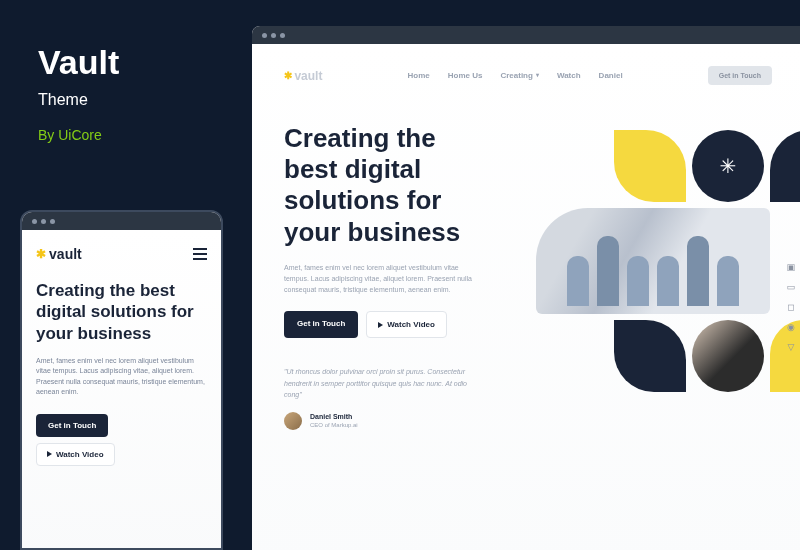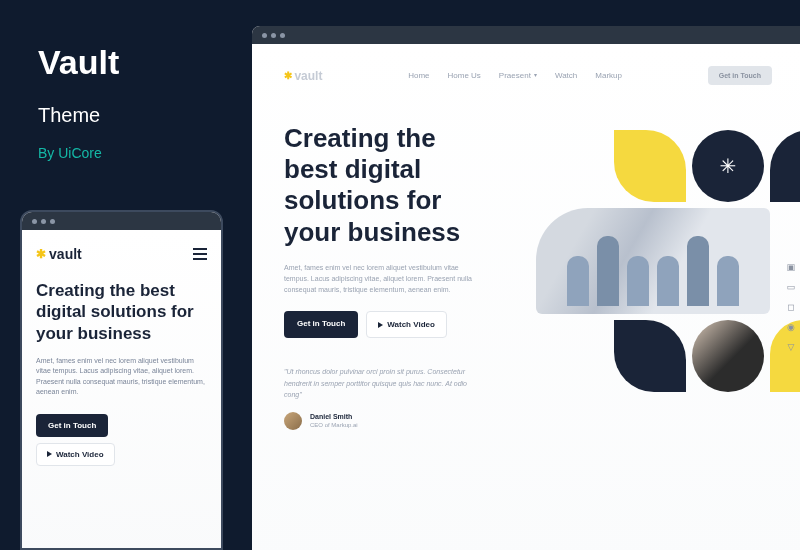--- a/index.html
+++ b/index.html
@@ -1,21 +1,21 @@
 <!DOCTYPE html>
 <html><head>
 <meta charset="utf-8">
 <style>
 * { margin: 0; padding: 0; box-sizing: border-box; font-family: -apple-system, BlinkMacSystemFont, 'Segoe UI', sans-serif; }
 body { width: 800px; height: 550px; background: #0f1b2e; position: relative; overflow: hidden; }
 
 .label-block { position: absolute; left: 38px; top: 45px; color: #fff; }
 .label-title { font-size: 34px; font-weight: 700; line-height: 1; }
-.label-sub { font-size: 20px; font-weight: 300; margin-top: 25px; }
-.label-by { font-size: 14px; color: #14b8a6; margin-top: 18px; }
+.label-sub { font-size: 16px; font-weight: 300; margin-top: 12px; }
+.label-by { font-size: 14px; color: #84cc16; margin-top: 18px; }
 
 .mobile-frame { position: absolute; left: 20px; top: 210px; width: 203px; height: 340px; background: #fff; border-radius: 12px 12px 0 0; border: 2px solid #3d4a5e; overflow: hidden; }
 .mobile-bar { height: 18px; background: #2c3643; display: flex; align-items: center; gap: 4px; padding-left: 10px; }
 .dot { width: 5px; height: 5px; border-radius: 50%; background: #8a95a5; }
 .mobile-inner { padding: 16px 14px; background: linear-gradient(#fff, #f9fafb); height: 100%; }
 .mobile-head { display: flex; justify-content: space-between; align-items: center; margin-bottom: 18px; }
 .logo-m { font-size: 14px; font-weight: 700; color: #1a2438; display:flex; align-items:center; gap:3px; }
 .logo-star { color: #f5c518; font-size: 12px; }
 .burger { display: flex; flex-direction: column; gap: 3px; }
 .burger span { width: 14px; height: 2px; background: #1a2438; }
@@ -25,21 +25,21 @@
 .btn-light-m { display:flex; align-items:center; gap:4px; background:#fff; border:1px solid #e1e5ea; color:#1a2438; font-size:8px; font-weight:600; padding: 6px 10px; border-radius:4px; width:fit-content; }
 .play { width:0; height:0; border-left:5px solid #1a2438; border-top:3px solid transparent; border-bottom:3px solid transparent; }
 
 .desktop-frame { position: absolute; left: 252px; top: 26px; width: 548px; height: 524px; background:#fff; border-radius: 8px 0 0 0; overflow:hidden; }
 .desk-bar { height: 18px; background:#2c3643; display:flex; align-items:center; gap:4px; padding-left:10px; }
 .desk-inner { padding: 22px 28px 20px 32px; background: linear-gradient(#fff, #fafbfc); height:100%; position:relative; }
 .nav { display:flex; justify-content:space-between; align-items:center; margin-bottom: 38px; }
 .nav-logo { font-size:12px; font-weight:700; color:#c5cbd5; display:flex; align-items:center; gap:2px; }
 .nav-logo .logo-star { font-size:10px; }
 .nav-links { display:flex; gap:18px; font-size:8px; color:#9aa3b2; }
-.nav-link { display:flex; gap:3px; }
+.nav-link { display:flex; gap:3px;font-weight:bold; }
 .chev { font-size:6px; }
 .nav-btn { background:#e1e5ea; color:#8a92a0; font-size:7px; font-weight:600; padding:6px 11px; border-radius:4px; }
 
 .hero { display:flex; gap:20px; }
 .hero-left { flex: 0 0 210px; }
 .hero-h1 { font-size: 26px; font-weight:800; color:#1a2438; line-height:1.2; margin-bottom:14px; }
 .hero-p { font-size:7px; color:#9aa3b2; line-height:1.6; margin-bottom:16px; max-width:190px; }
 .hero-btns { display:flex; gap:8px; margin-bottom:28px; }
 .btn-dark { background:#1a2438; color:#fff; font-size:8px; font-weight:600; padding:8px 13px; border-radius:4px; }
 .btn-light { display:flex; align-items:center; gap:4px; background:#fff; border:1px solid #e1e5ea; color:#1a2438; font-size:8px; font-weight:600; padding:8px 11px; border-radius:4px; }
@@ -115,28 +115,28 @@
         <span>vault</span>
       </div>
       <div class="nav-links">
         <div class="nav-link">
             <span>Home</span>
           </div>
         <div class="nav-link">
             <span>Home Us</span>
           </div>
         <div class="nav-link">
-            <span>Praesent</span>
+            <span>Creating</span>
             <span class="chev">▾</span>
           </div>
         <div class="nav-link">
             <span>Watch</span>
           </div>
         <div class="nav-link">
-            <span>Markup</span>
+            <span>Daniel</span>
           </div>
       </div>
       <div class="nav-btn">Get in Touch</div>
     </div>
 
     <div class="hero">
       <div class="hero-left">
         <div class="hero-h1">Creating the best digital solutions for your business</div>
         <div class="hero-p">Amet, fames enim vel nec lorem aliquet vestibulum vitae tempus. Lacus adipiscing vitae, aliquet lorem. Praesent nulla consequat mauris, tristique elementum, aenean enim.</div>
         <div class="hero-btns">

